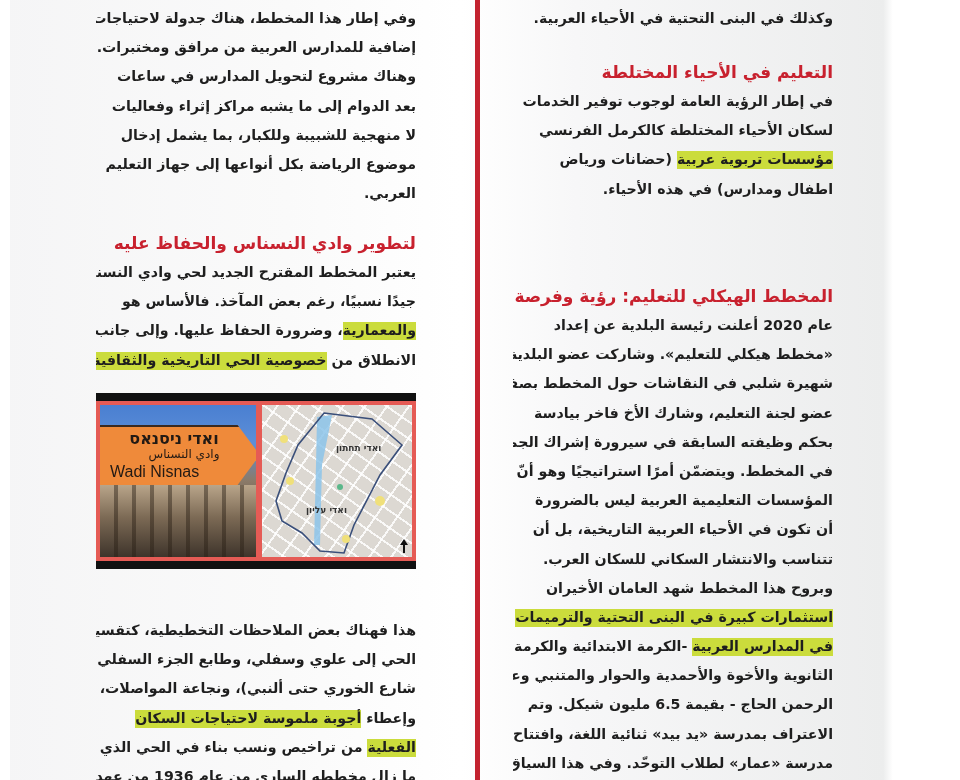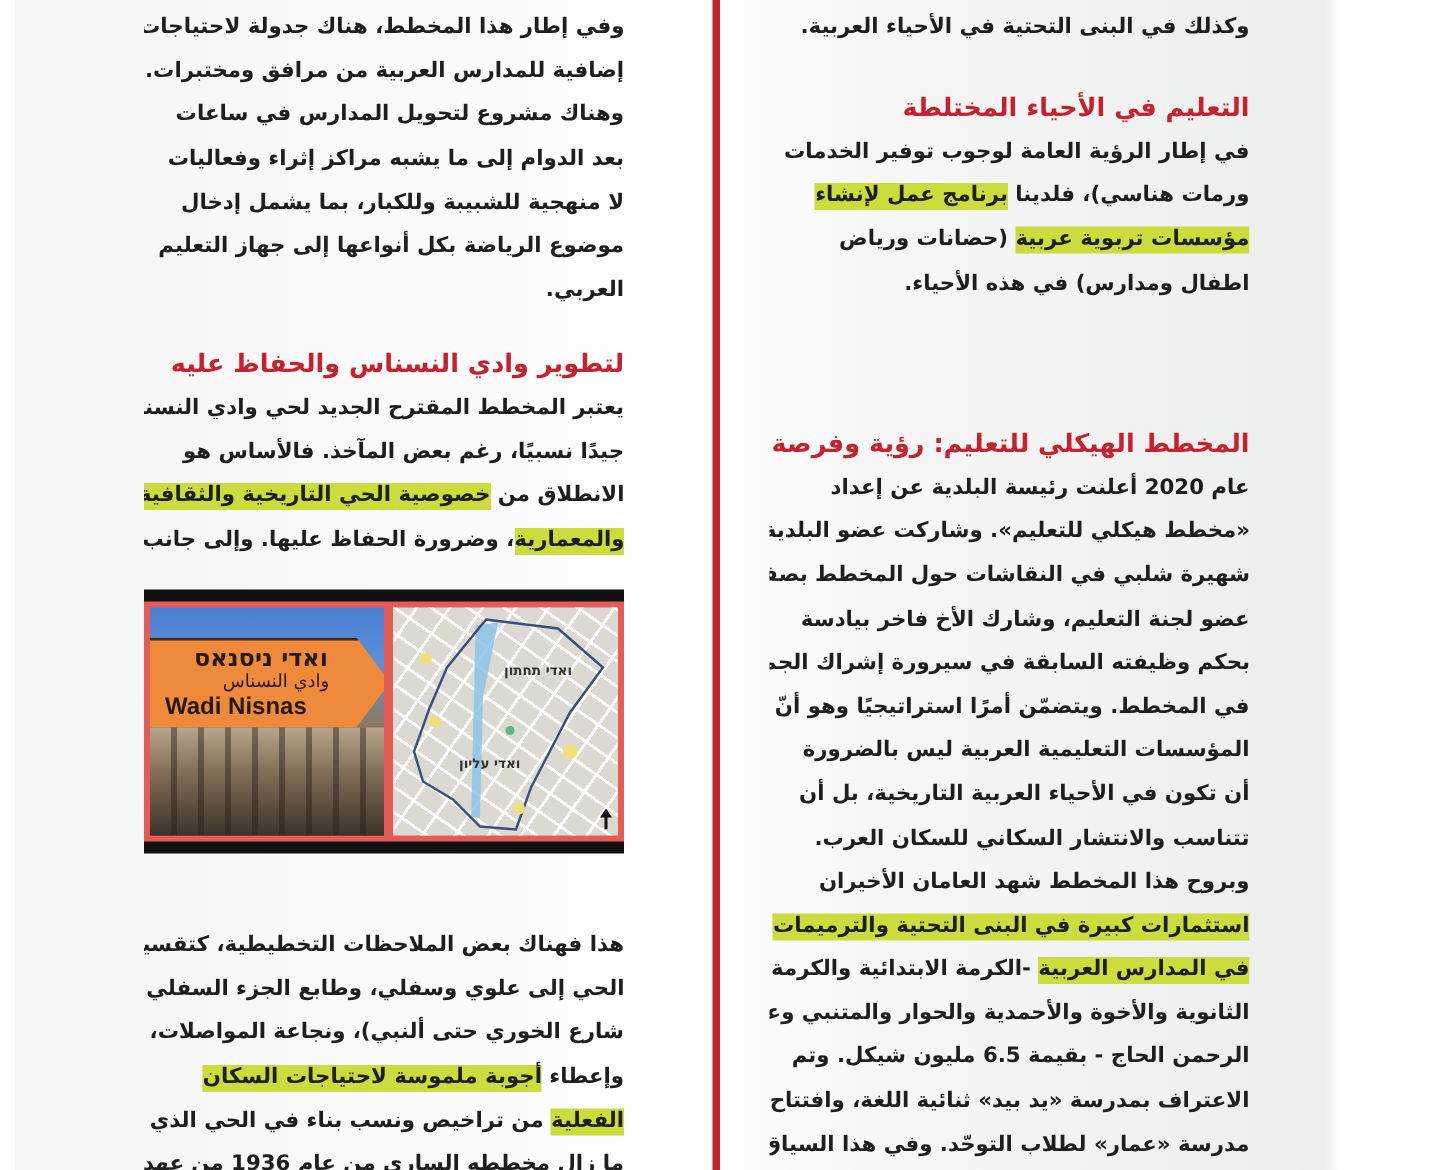--- a/index.html
+++ b/index.html
@@ -44,21 +44,21 @@
     overflow: hidden;
   }
   .sign-board {
     position: absolute; left: 0; top: 20px; width: 160px; height: 58px;
     background: #ef8a3a;
     clip-path: polygon(0 0, 86% 0, 100% 50%, 86% 100%, 0 100%);
     border-top: 2px solid #3a2a20;
   }
   .sign-he { position: absolute; left: 14px; top: 2px; font-weight: bold; font-size: 16px; color: #231a14; direction: rtl; width: 120px; text-align: center; }
   .sign-ar { position: absolute; left: 24px; top: 20px; font-size: 12px; color: #231a14; direction: rtl; width: 120px; text-align: center; }
-  .sign-en { position: absolute; left: 10px; top: 36px; font-weight: bold; font-size: 16px; color: #231a14; font-family: "Liberation Sans", sans-serif; }
+  .sign-en { position: absolute; left: 10px; top: 36px; font-weight: normal; font-size: 16px; color: #231a14; font-family: "Liberation Sans", sans-serif; }
   .buildings {
     position: absolute; left: 0; top: 80px; width: 156px; height: 72px;
     background:
       repeating-linear-gradient(90deg, rgba(0,0,0,0.0) 0 14px, rgba(40,30,20,0.45) 14px 18px),
       linear-gradient(180deg, #b9a58a 0%, #7c6a55 45%, #3e342b 100%);
   }
   .photo-map {
     position: absolute; left: 166px; top: 4px; width: 150px; height: 152px;
     background:
       repeating-linear-gradient(35deg, rgba(255,255,255,0.0) 0 12px, rgba(255,255,255,0.85) 12px 14px),
@@ -87,22 +87,22 @@
     <span class="line">موضوع الرياضة بكل أنواعها إلى جهاز التعليم</span>
     <span class="line">العربي.</span>
   </p>
 </div>
 
 <div class="col col-left" style="top:228px;">
   <h2 class="h">لتطوير وادي النسناس والحفاظ عليه</h2>
   <p class="p">
     <span class="line">يعتبر المخطط المقترح الجديد لحي وادي النسناس</span>
     <span class="line">جيدًا نسبيًا، رغم بعض المآخذ. فالأساس هو</span>
+    <span class="line"><span class="hl">والمعمارية</span><span>، وضرورة الحفاظ عليها. وإلى جانب</span></span>
     <span class="line"><span>الانطلاق من </span><span class="hl">خصوصية الحي التاريخية والثقافية</span></span>
-    <span class="line"><span class="hl">والمعمارية</span><span>، وضرورة الحفاظ عليها. وإلى جانب</span></span>
   </p>
 </div>
 
 <div class="photo-block">
   <div class="photo-inner">
     <div class="photo-sign">
       <div class="sign-board">
         <div class="sign-he">ואדי ניסנאס</div>
         <div class="sign-ar">وادي النسناس</div>
         <div class="sign-en">Wadi Nisnas</div>
@@ -143,21 +143,21 @@
 <div class="col col-right" style="top:4px;">
   <p class="p">
     <span class="line">وكذلك في البنى التحتية في الأحياء العربية.</span>
   </p>
 </div>
 
 <div class="col col-right" style="top:57px;">
   <h2 class="h">التعليم في الأحياء المختلطة</h2>
   <p class="p">
     <span class="line">في إطار الرؤية العامة لوجوب توفير الخدمات</span>
-    <span class="line"><span>ورمات هناسي)، فلدينا </span><span class="hl">برنامج عمل لإنشاء</span></span>
+    <span class="line">لسكان الأحياء المختلطة كالكرمل الفرنسي</span>
     <span class="line"><span class="hl">مؤسسات تربوية عربية</span><span> (حضانات ورياض</span></span>
     <span class="line">اطفال ومدارس) في هذه الأحياء.</span>
   </p>
 </div>
 
 <div class="col col-right" style="top:281px;">
   <h2 class="h">المخطط الهيكلي للتعليم: رؤية وفرصة</h2>
   <p class="p">
     <span class="line">عام 2020 أعلنت رئيسة البلدية عن إعداد</span>
     <span class="line">«مخطط هيكلي للتعليم». وشاركت عضو البلدية</span>

